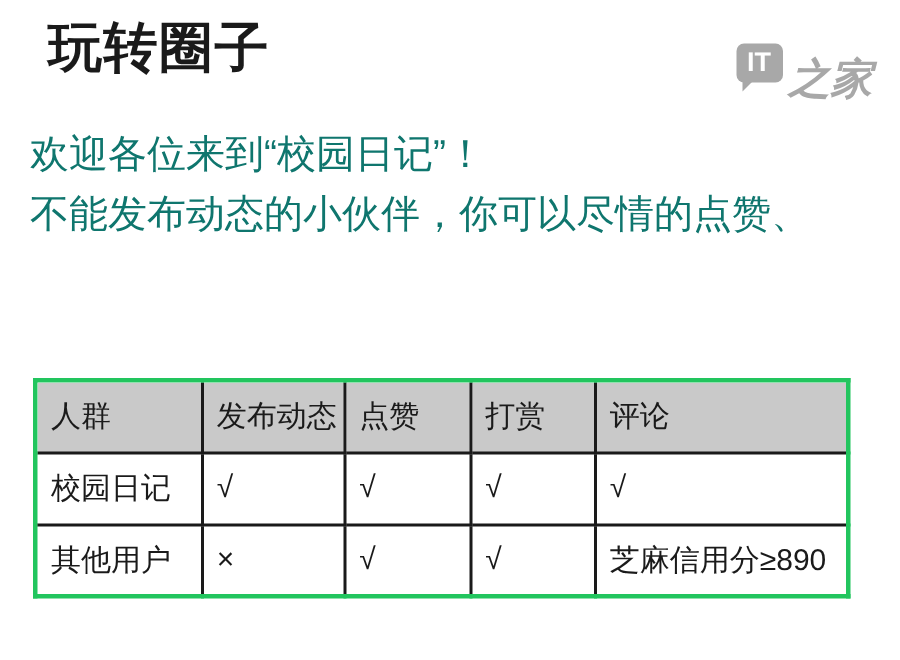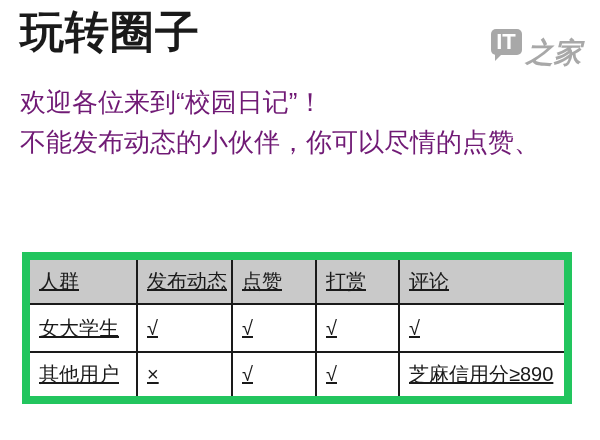--- a/index.html
+++ b/index.html
@@ -8,23 +8,23 @@
     background: #ffffff;
     position: relative;
     overflow: hidden;
     font-family: "Liberation Sans", "DejaVu Sans", sans-serif;
     color: #1f1f1f;
   }
 
   
   .page-title {
     position: absolute;
-    left: 20px; top: 12px;
+    left: 32px; top: 12px;
     margin: 0;
-    font-size: 44px;
+    font-size: 36px;
     line-height: 40px;
     font-weight: 700;
     letter-spacing: 1px;
     color: #1a1a1a;
   }
 
   
   .logo {
     position: absolute;
     top: 15px; right: 24px;
@@ -37,21 +37,21 @@
     display: flex;
     align-items: center;
     justify-content: center;
   }
   .logo-box {
     position: relative;
     width: 31px; height: 26px;
     background: #a8a8a8;
     border-radius: 5px;
     color: #ffffff;
-    font-size: 22px;
+    font-size: 18px;
     font-weight: 700;
     display: flex;
     align-items: center;
     justify-content: center;
   }
   .logo-box::after {
     content: "";
     position: absolute;
     left: 4px; bottom: -6px;
     width: 0; height: 0;
@@ -76,35 +76,34 @@
     color: #8d8d8d;
     white-space: nowrap;
   }
 
   
   .intro {
     position: absolute;
     left: 20px; top: 82px;
     font-size: 26px;
     line-height: 40px;
-    color: #701a75;
+    color: #0f766e;
   }
   .intro p { margin: 0; white-space: nowrap; }
 
   
   .perm-table {
     position: absolute;
     left: 22px; top: 252px;
     width: 542px;
     border-collapse: collapse;
     table-layout: fixed;
     font-size: 20px;
     color: #1a1a1a;
-    border: 8px solid #22c55e;
-    text-decoration: underline;
+    border: 3px solid #22c55e;
   }
   .perm-table th, .perm-table td {
     border: 2px solid #1a1a1a;
     height: 48px;
     box-sizing: border-box;
     padding: 0 2px 0 9px;
     text-align: left;
     vertical-align: middle;
     font-weight: 400;
     overflow: hidden;
@@ -144,21 +143,21 @@
       <tr>
         <th>人群</th>
         <th>发布动态</th>
         <th>点赞</th>
         <th>打赏</th>
         <th>评论</th>
       </tr>
     </thead>
     <tbody>
       <tr>
-        <td>女大学生</td>
+        <td>校园日记</td>
         <td>√</td>
         <td>√</td>
         <td>√</td>
         <td>√</td>
       </tr>
       <tr>
         <td>其他用户</td>
         <td>×</td>
         <td>√</td>
         <td>√</td>

